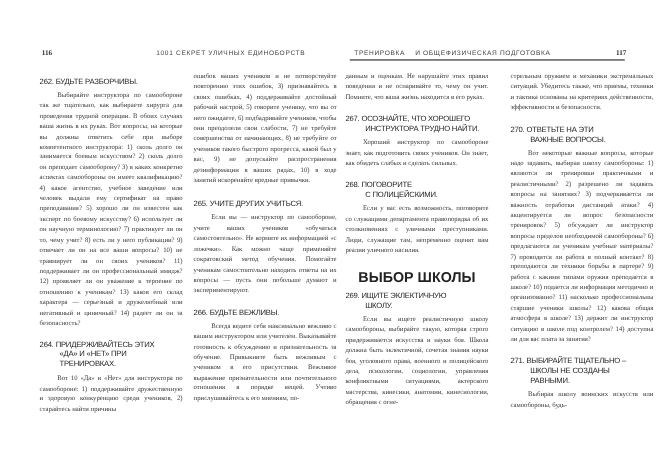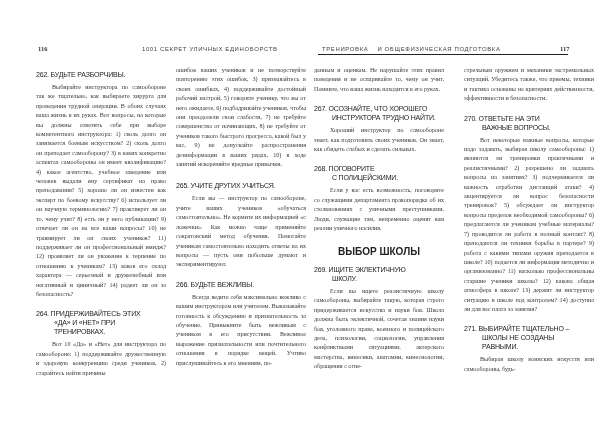--- a/index.html
+++ b/index.html
@@ -10,21 +10,21 @@
   .pnum { position:absolute; top:45px; font-size:6.5px; font-weight:bold; color:#333; }
   .rule { position:absolute; top:54px; left:318px; width:250px; height:1px; background:#222; }
   .col { position:absolute; top:66px; width:130px; font-size:6.1px; line-height:9.4px;
          text-align:justify; color:#3a3a3a; }
   .col p { margin:0; text-indent:16px; }
   .col p.cont { text-indent:0; }
   .h { font-family:"Liberation Sans", sans-serif; font-size:7px; color:#222;
        margin:8px 0 4px 0; line-height:9px; letter-spacing:-0.2px; text-indent:0; }
   .h .t { display:block; padding-left:18px; }
   .h .t:first-of-type { padding-left:0; }
-  .section-title { font-family:"Liberation Sans", sans-serif; font-weight:bold; font-size:10px;
+  .section-title { font-family:"Liberation Sans", sans-serif; font-weight:bold; font-size:13px;
        text-align:center; margin:14px 0 6px 0; color:#222; }
 </style>
 </head>
 <body>
 
 <div>
   <span class="pnum" style="left:38px;">116</span>
   <span class="running-head" style="left:142px;">1001 СЕКРЕТ УЛИЧНЫХ ЕДИНОБОРСТВ</span>
 </div>
 <div>

